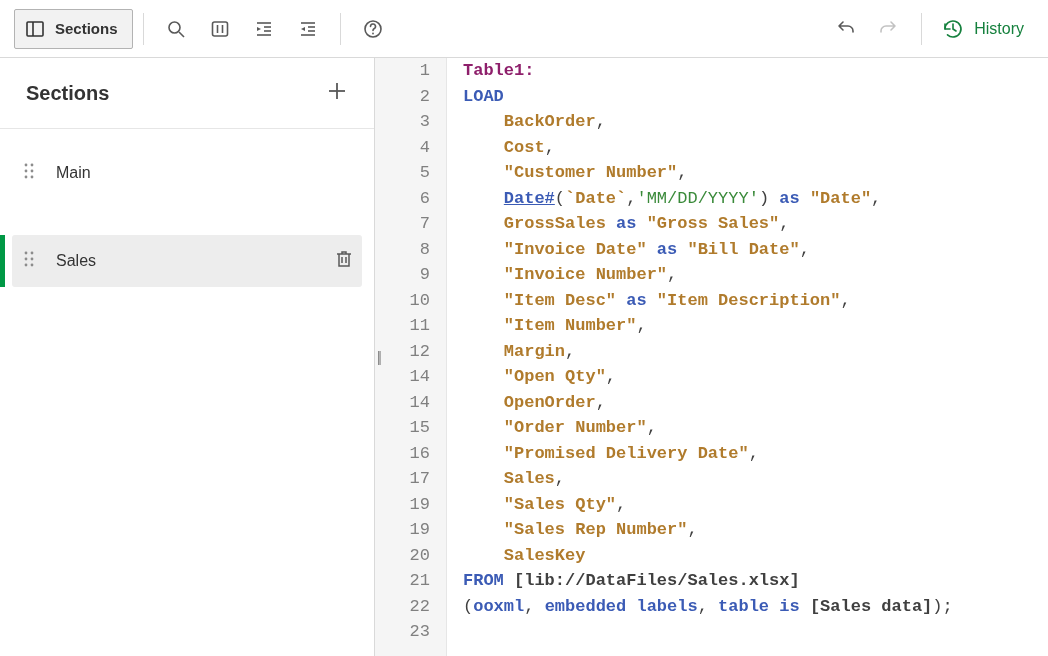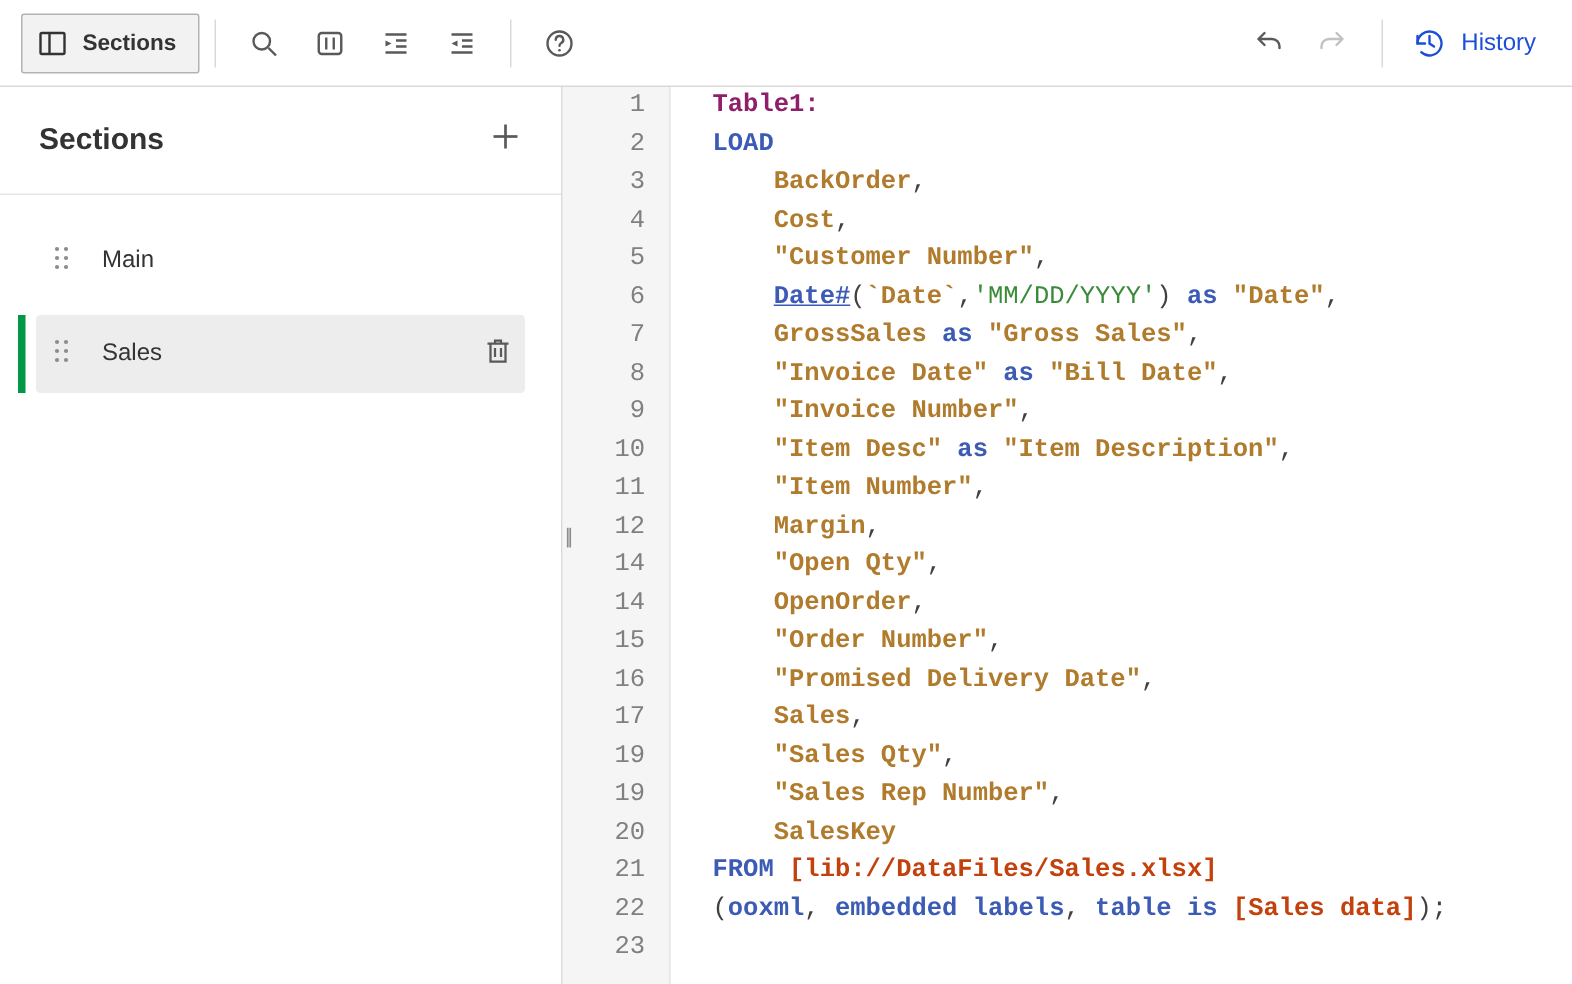--- a/index.html
+++ b/index.html
@@ -53,21 +53,21 @@
   }
   .tb-icon-btn.disabled { color: #c2c2c2; cursor: default; }
   .tb-spacer { flex: 1; }
   .history-btn {
     display: flex;
     align-items: center;
     gap: 10px;
     height: 40px;
     padding: 0 10px;
     font-size: 16px;
-    color: #1d4ed8;
+    color: #15803d;
     cursor: pointer;
     text-align: right;
   }
 
   
   .body {
     display: flex;
     height: calc(656px - 58px);
     position: relative;
   }
@@ -90,24 +90,24 @@
   .sidebar-header h1 {
     font-size: 20px;
     font-weight: 600;
     color: #333;
   }
   .add-btn {
     cursor: pointer;
     color: #595959;
   }
   .section-list {
-    padding: 18px 24px;
+    padding: 18px 12px;
     display: flex;
     flex-direction: column;
-    gap: 10px;
+    gap: 36px;
   }
   .section-item {
     height: 52px;
     display: flex;
     align-items: center;
     gap: 20px;
     padding: 0 8px 0 10px;
     font-size: 16px;
     color: #333;
     border-radius: 3px;
@@ -159,29 +159,29 @@
     padding: 0 16px 0 0;
     width: 72px;
     user-select: none;
   }
   .gutter div { height: 25.5px; }
   .code {
     padding: 0 0 0 16px;
     white-space: pre;
     color: #333;
   }
-  .code div { height: 25.5px; margin-left: 12px; }
+  .code div { height: 25.5px; }
 
   
   .tk-tabledef  { color: #8e1f6b; font-weight: 600; }
   .tk-keyword   { color: #3b5bb5; font-weight: 600; text-align: right; }
   .tk-field     { color: #b07b2c; font-weight: 700; }
   .tk-string    { color: #3a8a3a; }  
   .tk-func      { color: #3b5bb5; font-weight: 600; text-decoration: underline; }
-  .tk-bracket   { color: #c2410c; font-weight: 600; }
+  .tk-bracket   { color: #404040; font-weight: 600; }
   .tk-plain     { color: #404040; }
 </style>
 </head>
 <body>
 
 <div class="toolbar">
 
   <button class="sections-btn">
     <svg width="20" height="20" viewBox="0 0 20 20" fill="none" stroke="currentColor" stroke-width="1.6">
       <rect x="2" y="3" width="16" height="14" rx="1"></rect>

